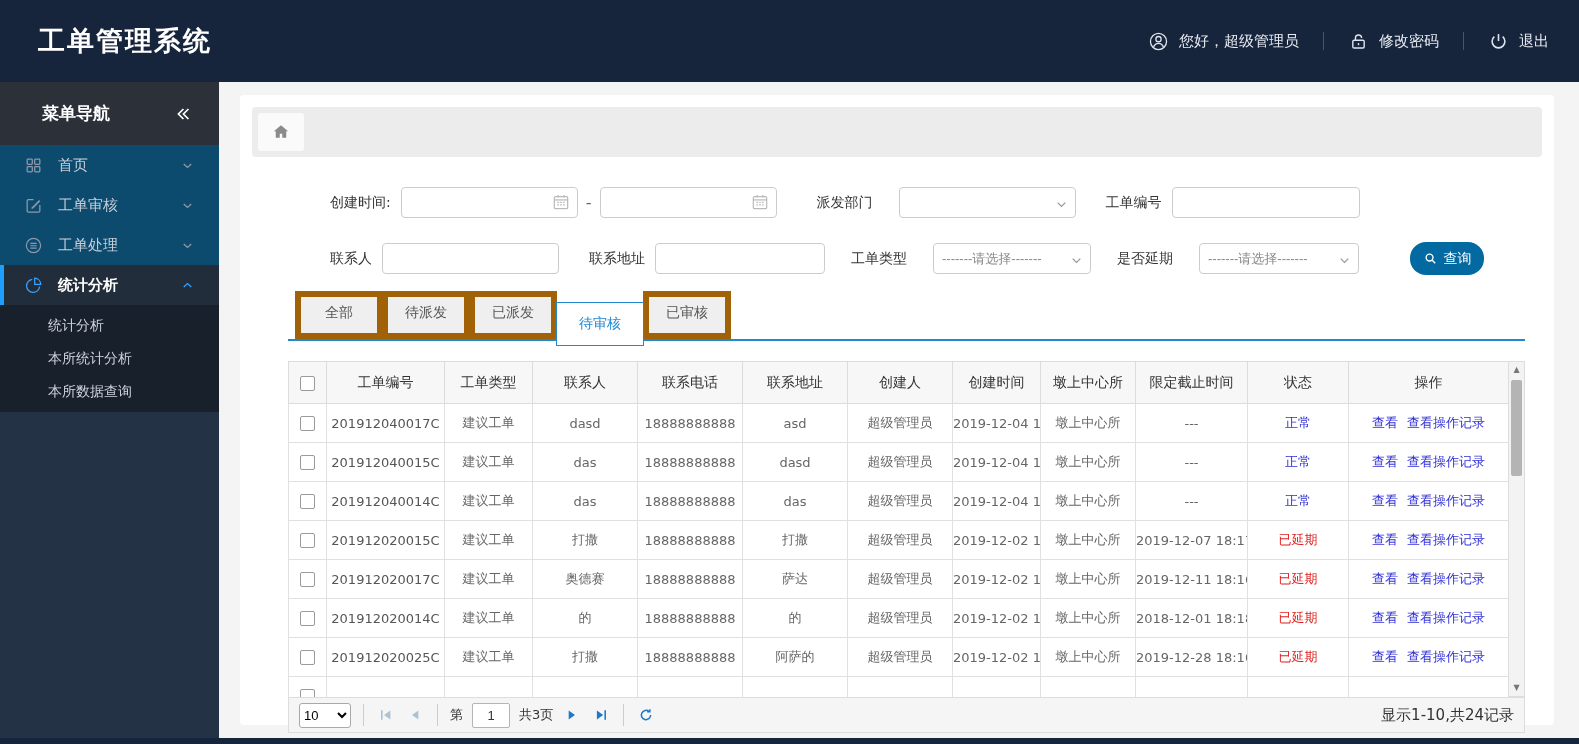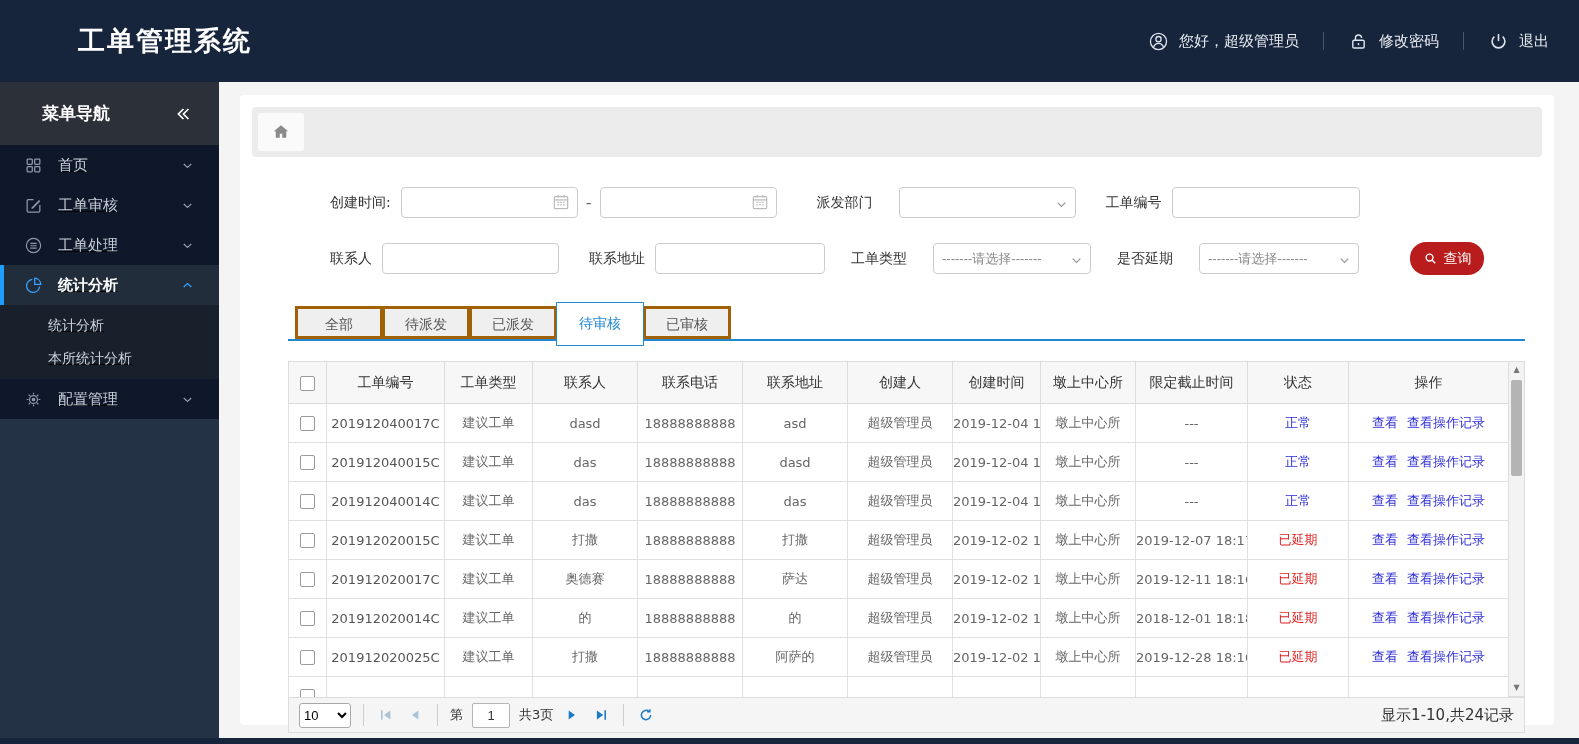--- a/index.html
+++ b/index.html
@@ -3,35 +3,35 @@
 <meta charset="utf-8">
 <style>
   * { margin:0; padding:0; box-sizing:border-box; }
   html,body { width:1579px; height:744px; overflow:hidden; background:#f4f4f4;
     font-family:"DejaVu Sans","Liberation Sans",sans-serif; }
   .app { width:1579px; height:744px; display:flex; flex-direction:column; }
 
   
   .topbar { height:82px; background:#16243c; display:flex; align-items:center;
     justify-content:space-between; padding:0 30px 0 38px; flex:0 0 82px; }
-  .brand { color:#fff; font-size:27px; font-weight:bold; letter-spacing:2px;margin-left:40px; }
+  .brand { color:#fff; font-size:27px; font-weight:bold; letter-spacing:2px; }
   .topbar-right { display:flex; align-items:center; color:#e8ecf2; font-size:15px; }
   .tb-item { display:flex; align-items:center; gap:10px; cursor:pointer; }
   .tb-item svg { width:21px; height:21px; color:#dfe5ee; }
   .tb-sep { width:1px; height:18px; background:#46566e; margin:0 24px; }
 
   
   .body-row { flex:1; display:flex; min-height:0; }
 
   
   .sidebar { width:219px; flex:0 0 219px; background:#243246; display:flex; flex-direction:column; }
   .menu-header { height:63px; background:#2c3039; color:#fff; display:flex; align-items:center;
     padding:0 26px 0 42px; font-size:17px; font-weight:bold; justify-content:space-between; }
   .menu-header svg { width:20px; height:20px; color:#fff; }
-  .nav { background:#0f172a;text-decoration:underline; }
+  .nav { background:#0c4a6e; }
   .nav-item { height:40px; display:flex; align-items:center; padding:0 24px 0 24px;
     color:#c7cfd9; cursor:pointer; }
   .nav-item .nav-icon { width:19px; height:19px; color:#8d9aab; flex:0 0 19px; }
   .nav-item .nav-icon svg { width:19px; height:19px; display:block; }
   .nav-label { font-size:15px; margin-left:15px; flex:1; }
   .nav-chev { width:15px; height:15px; color:#8d9aab; }
   .nav-chev svg { width:15px; height:15px; display:block; }
   .nav-item.active { background:#222d3b; border-left:4px solid #1e9fff; padding-left:20px; }
   .nav-item.active .nav-icon, .nav-item.active .nav-chev { color:#35a2ff; }
   .nav-item.active .nav-label { color:#fff; font-weight:bold; }
@@ -60,29 +60,29 @@
   .f-date-wrap { position:relative; }
   .f-date { width:177px; padding-right:30px; }
   .cal-ic { position:absolute; right:7px; top:5px; width:20px; height:20px; color:#bbb; pointer-events:none; }
   .cal-ic svg { width:20px; height:20px; }
   .sel-wrap { position:relative;padding-left:16px; }
   .f-select { appearance:none; -webkit-appearance:none; padding-right:26px; color:#888; }
   .sel-chev { position:absolute; right:8px; top:9px; width:13px; height:13px; color:#999; pointer-events:none; }
   .sel-chev svg { width:13px; height:13px; }
   .dash { margin:0 8px; color:#666; }
   .search-btn { margin-left:auto; margin-right:58px; width:74px; height:33px;
-    background:#b91c1c; color:#fff; border:none; border-radius:16px; font-size:14px;
+    background:#0369a1; color:#fff; border:none; border-radius:16px; font-size:14px;
     display:flex; align-items:center; justify-content:center; gap:6px; cursor:pointer; }
   .search-btn svg { width:15px; height:15px; }
 
   
   .tabs { margin:4px 0 0 36px; width:1237px; display:flex; align-items:flex-end;
     border-bottom:2px solid #2288d0; height:42px; padding-left:8px; }
-  .tab { width:88px; height:33px; line-height:31px; text-align:center; background:#efefef;
-    border:3px solid #a16207; color:#555; font-size:14px; cursor:pointer; margin-left:-1px; }
+  .tab { width:88px; height:48px; line-height:31px; text-align:center; background:#efefef;
+    border:6px solid #a16207; color:#555; font-size:14px; cursor:pointer; margin-left:-1px; }
   .tab.active { background:#fff; color:#2288d0; border:1px solid #2288d0; height:44px;
     line-height:40px; margin-bottom:-7px; position:relative; z-index:2; }
 
   
   .table-wrap { position:relative; margin:20px 0 0 36px; width:1237px; height:336px; overflow:hidden; }
   table { border-collapse:collapse; table-layout:fixed; width:1220px; background:#fff; }
   th, td { border:1px solid #e0e0e0; height:39px; text-align:center; font-size:13px;
     color:#666; overflow:hidden; white-space:nowrap; }
   thead th { background:#f7f7f7; color:#333; font-size:14px; font-weight:normal; height:42px; border-color:#dcdcdc; }
   .cb { width:15px; height:15px; border:1px solid #9a9a9a; border-radius:2px; background:#fff;
@@ -218,35 +218,21 @@
           <span class="nav-label">统计分析</span>
           <span class="nav-chev">
               <svg viewBox="0 0 24 24" fill="none" stroke="currentColor" stroke-width="2">
                 <path d="M6 14.5l6-5.5 6 5.5"></path>
               </svg>
             </span>
         </div>
         <div class="submenu">
           <div class="submenu-item">统计分析</div>
           <div class="submenu-item">本所统计分析</div>
-        </div>
-        <div class="nav-item">
-          <span class="nav-icon">
-              <svg viewBox="0 0 24 24" fill="none" stroke="currentColor" stroke-width="1.5">
-                <circle cx="12" cy="12" r="5"></circle>
-                <circle cx="12" cy="12" r="1.6" fill="currentColor"></circle>
-                <path d="M12 3.4v2.3M12 18.3v2.3M3.4 12h2.3M18.3 12h2.3M5.9 5.9l1.7 1.7M16.4 16.4l1.7 1.7M18.1 5.9l-1.7 1.7M7.6 16.4l-1.7 1.7"></path>
-              </svg>
-            </span>
-          <span class="nav-label">配置管理</span>
-          <span class="nav-chev">
-              <svg viewBox="0 0 24 24" fill="none" stroke="currentColor" stroke-width="2">
-                <path d="M6 9.5l6 5.5 6-5.5"></path>
-              </svg>
-            </span>
+          <div class="submenu-item">本所数据查询</div>
         </div>
       </div>
       <div class="sidebar-fill"></div>
     </div>
 
     <div class="main">
       <div class="panel">
 
         <div class="breadcrumb">
           <div class="home-chip">

